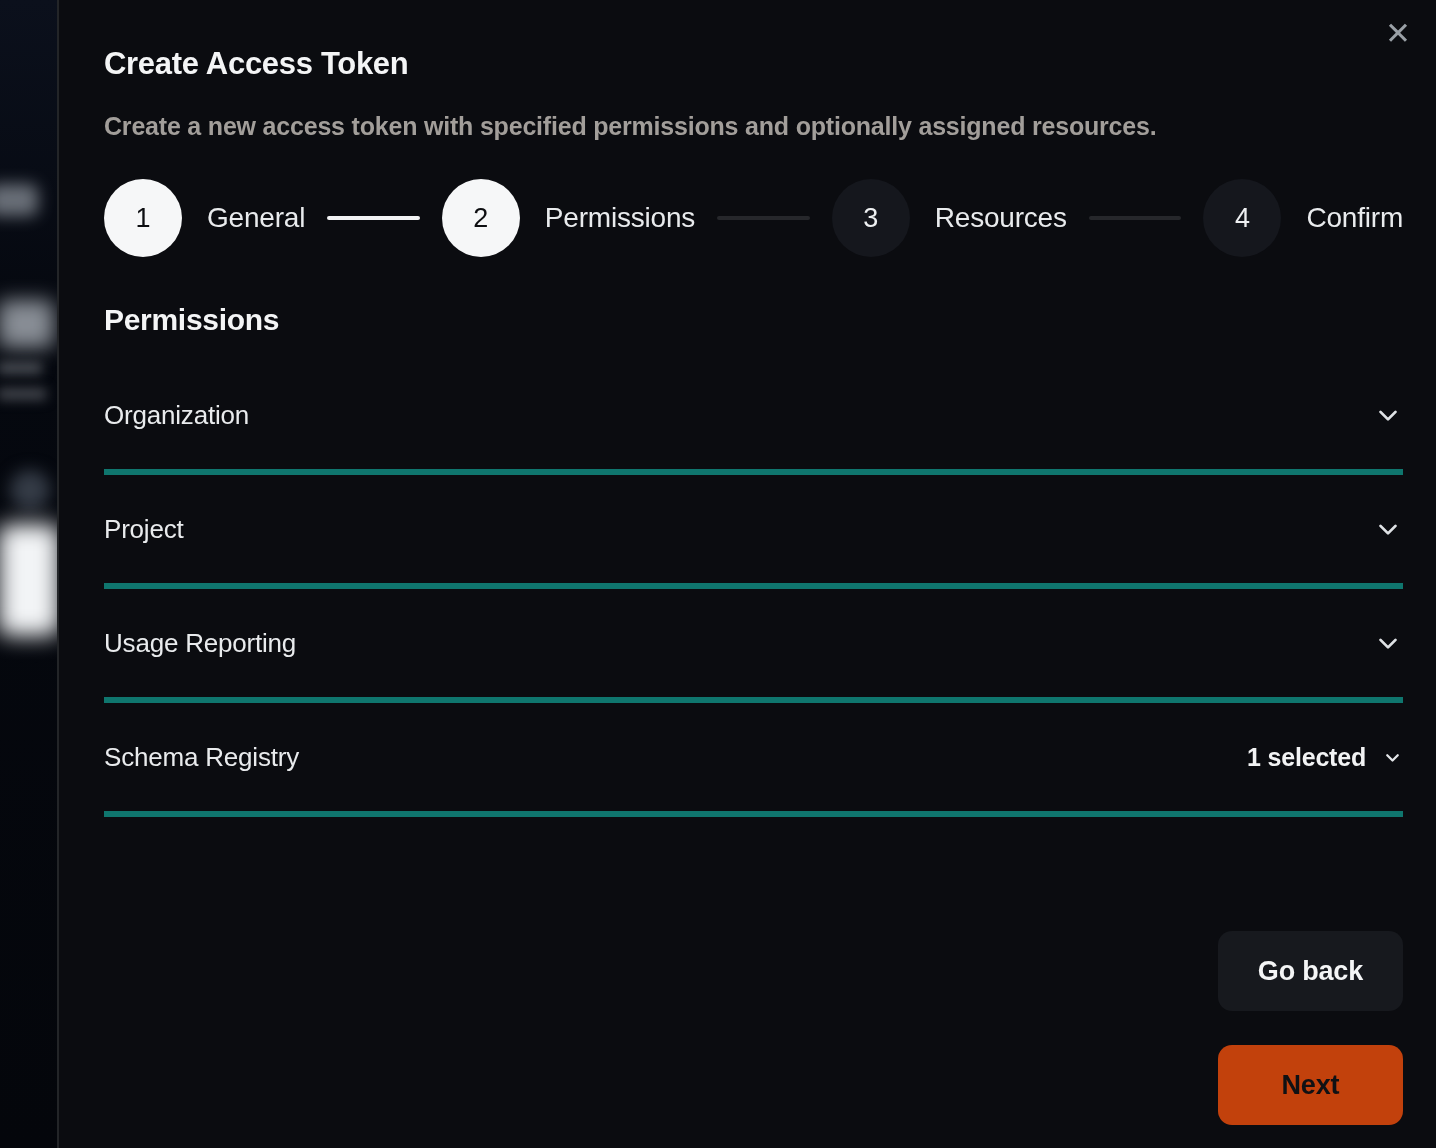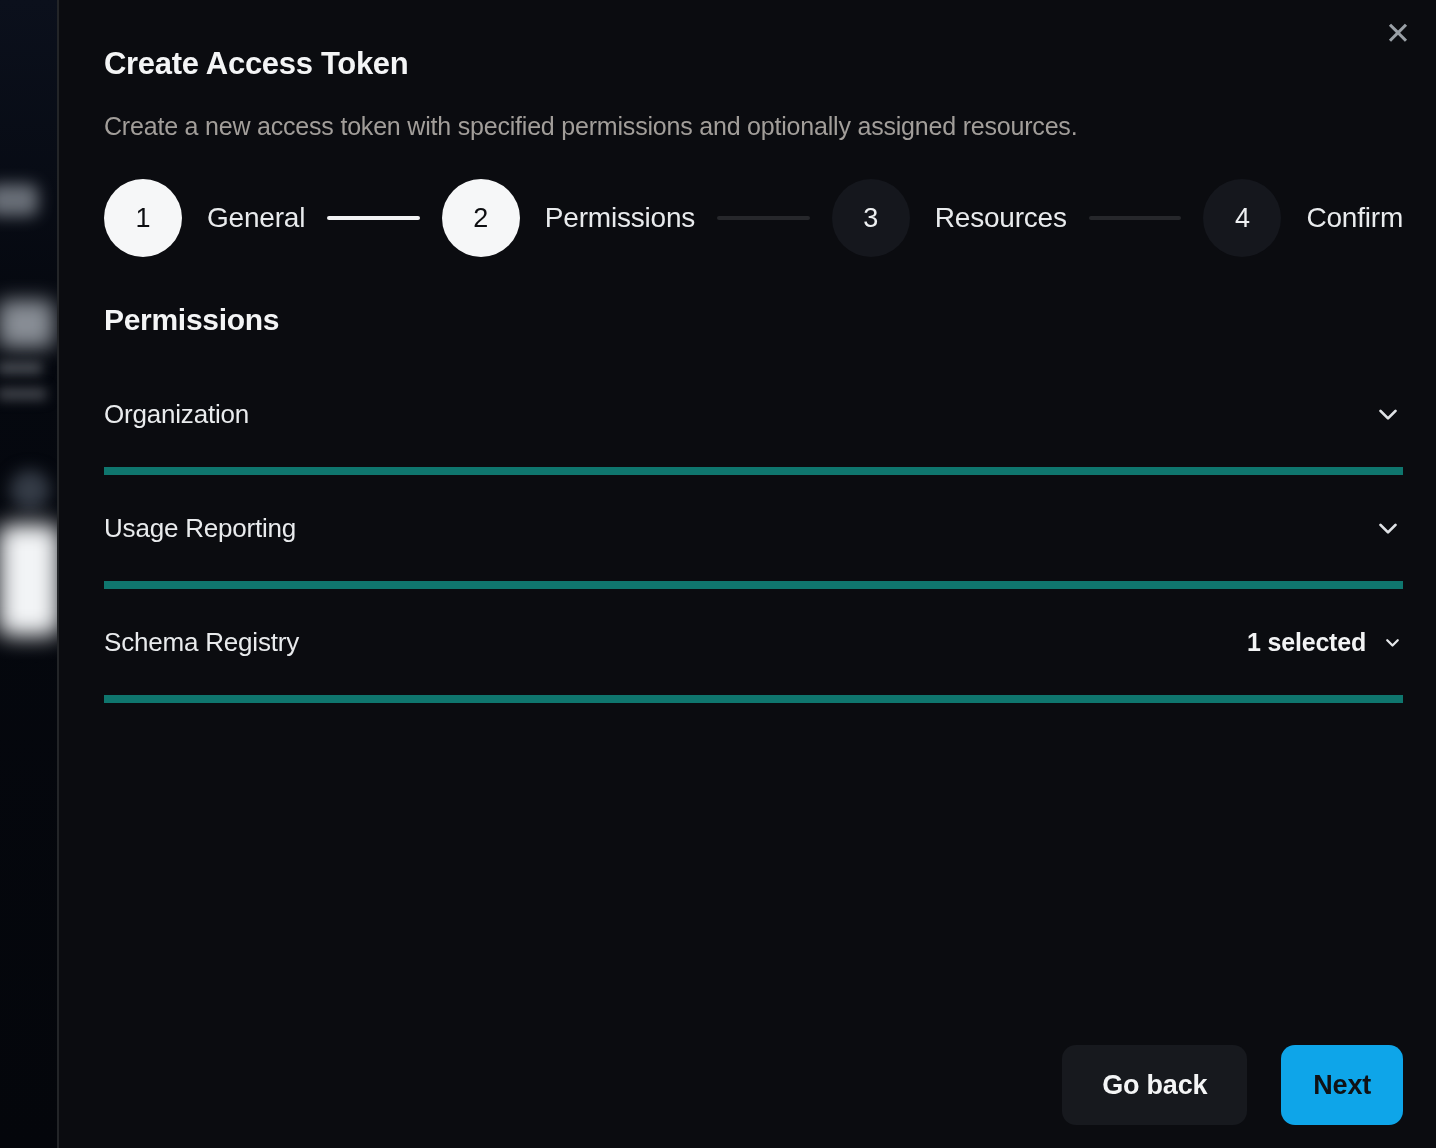--- a/index.html
+++ b/index.html
@@ -35,21 +35,21 @@
     position:absolute;top:14px;right:18px;width:40px;height:40px;
     background:none;border:none;padding:0;cursor:pointer;
     color:#9aa0a6;font-size:31px;line-height:40px;text-align:center;
     font-family:"Liberation Sans", sans-serif;
   }
   .modal-title{
     margin:46px 0 16px;font-size:31px;line-height:36px;font-weight:700;
     color:#f4f5f6;letter-spacing:-.3px;
   }
   .modal-subtitle{
-    margin:30px 0 0;font-size:25px;line-height:29px;font-weight:400;
+    margin:30px 0 0;font-size:25px;line-height:29px;font-weight:700;
     color:#a29e9a;letter-spacing:-.2px;
   }
 
   
   .stepper{margin-top:38px;display:flex;align-items:center;height:78px;}
   .step{display:flex;align-items:center;flex:0 0 auto;}
   .step-circle{
     width:78px;height:78px;border-radius:50%;
     display:flex;align-items:center;justify-content:center;
     font-size:27px;font-weight:500;flex:0 0 auto;
@@ -62,37 +62,37 @@
 
   
   .section-heading{
     margin:45px 0 0;font-size:30px;line-height:35px;font-weight:700;
     color:#f4f5f6;letter-spacing:-.3px;
   }
   .accordion{margin-top:24px;}
   .acc-row{
     height:114px;box-sizing:border-box;
     display:flex;align-items:center;justify-content:space-between;
-    border-bottom:8px solid #0f766e;cursor:pointer;
+    border-bottom:6px solid #0f766e;cursor:pointer;
   }
   .acc-label{font-size:26px;font-weight:500;color:#e9ebed;letter-spacing:-.2px;}
   .acc-right{display:flex;align-items:center;gap:16px;}
   .badge{font-size:25px;font-weight:600;color:#f2f3f4;letter-spacing:-.2px;margin-left:32px;}
   .chev{width:30px;height:30px;stroke:#dfe2e5;fill:none;}
   .chev.small{width:21px;height:21px;stroke:#e5e7ea;}
 
   
-  .footer{position:absolute;right:33px;bottom:23px;display:flex;gap:34px;}
+  .footer{position:absolute;right:33px;bottom:23px;display:flex;gap:34px;flex-direction:column;}
   .btn{
     height:80px;border:none;border-radius:14px;cursor:pointer;
     font-family:"Liberation Sans", sans-serif;
     font-size:27px;font-weight:600;letter-spacing:-.2px;
   }
   .btn.secondary{background:#17191e;color:#f4f5f6;padding:0 40px;}
-  .btn.primary{background:#0ea5e9;color:#101114;padding:0 32px;}
+  .btn.primary{background:#c2410c;color:#101114;padding:0 32px;}
 </style>
 </head>
 <body>
 
 <div class="stage">
 
   <div class="backdrop">
     <div class="shape b1"></div>
     <div class="shape b2"></div>
     <div class="shape b3"></div>
@@ -138,20 +138,28 @@
 
       <div class="acc-row">
         <span class="acc-label">Organization</span>
         <span class="acc-right">
           <svg class="chev" viewBox="0 0 24 24">
             <path d="M6 9.5l6 6 6-6" stroke-width="2.2" stroke-linecap="round" stroke-linejoin="round"></path>
           </svg>
         </span>
       </div>
 
+      <div class="acc-row">
+        <span class="acc-label">Project</span>
+        <span class="acc-right">
+          <svg class="chev" viewBox="0 0 24 24">
+            <path d="M6 9.5l6 6 6-6" stroke-width="2.2" stroke-linecap="round" stroke-linejoin="round"></path>
+          </svg>
+        </span>
+      </div>
 
       <div class="acc-row">
         <span class="acc-label">Usage Reporting</span>
         <span class="acc-right">
           <svg class="chev" viewBox="0 0 24 24">
             <path d="M6 9.5l6 6 6-6" stroke-width="2.2" stroke-linecap="round" stroke-linejoin="round"></path>
           </svg>
         </span>
       </div>
 

